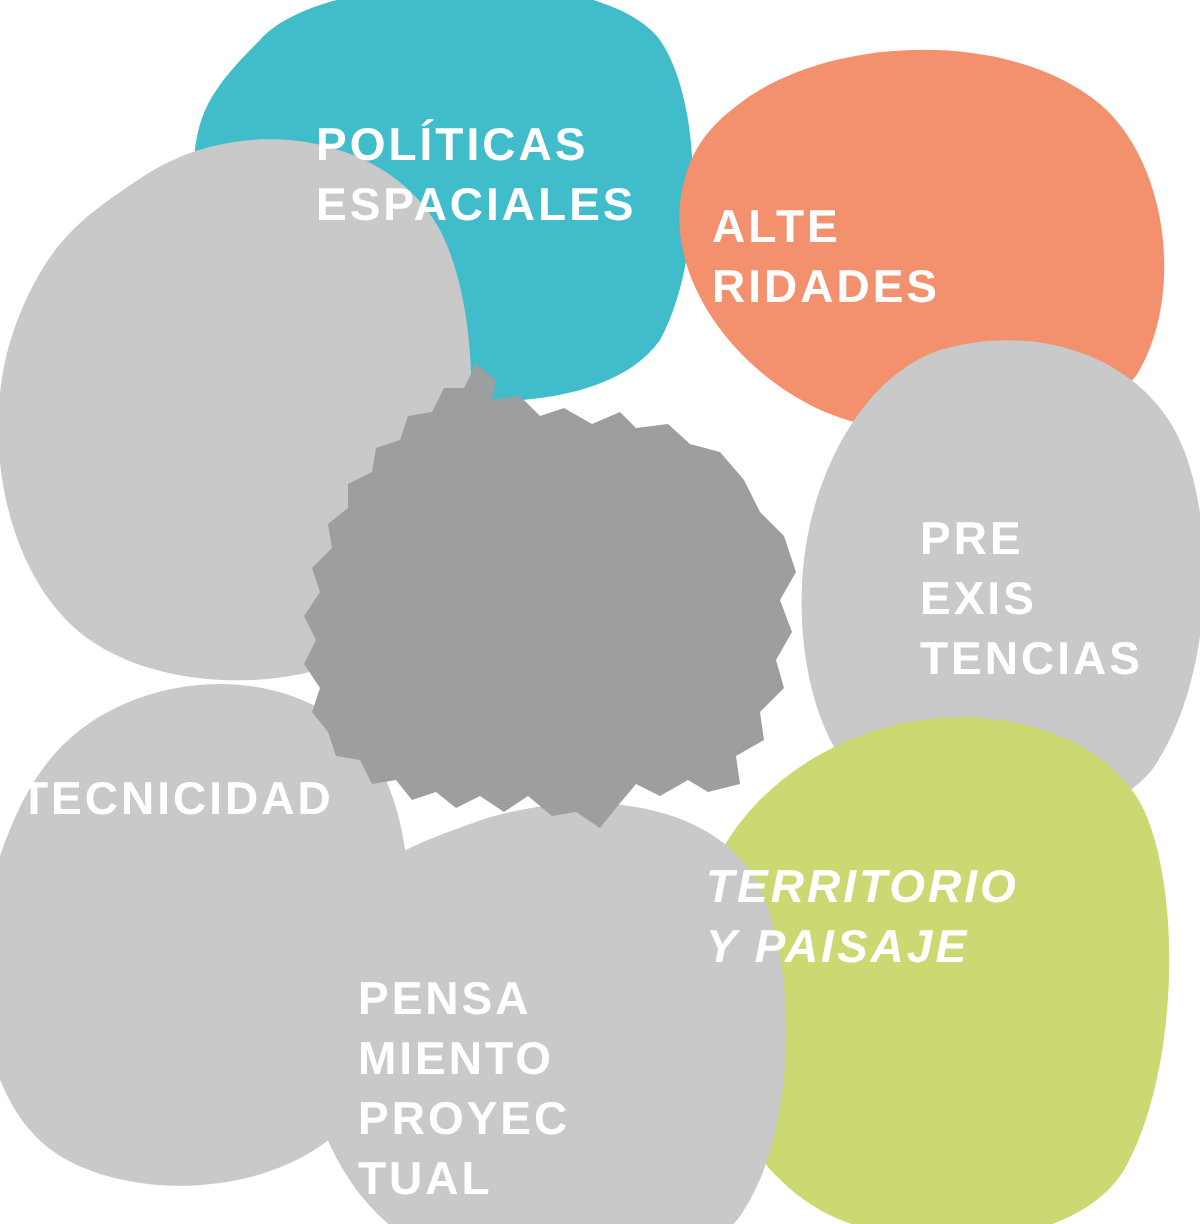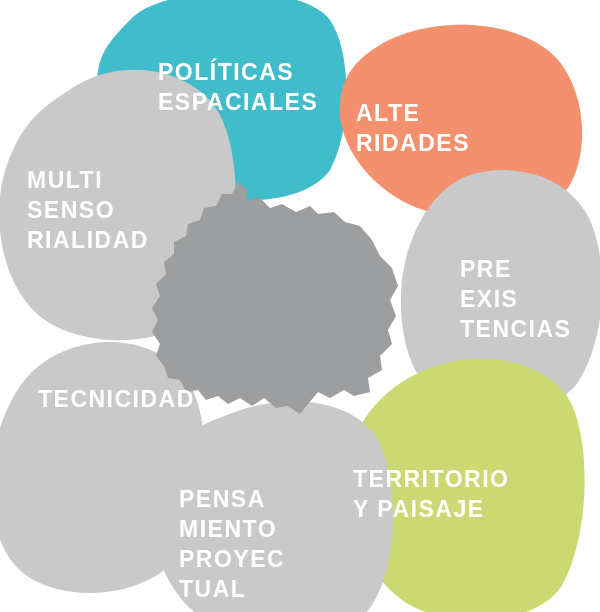--- a/index.html
+++ b/index.html
@@ -60,27 +60,24 @@
   <div class="petal-label" style="left:158px; top:57px;">POLÍTICAS
 ESPACIALES</div>
 
   <div class="petal-label" style="left:356px; top:98px;">ALTE
 RIDADES</div>
 
   <div class="petal-label" style="left:436px; top:254px;margin-left:24px;">PRE
 EXIS
 TENCIAS</div>
 
-  <div class="petal-label" style="left:353px; top:464px;">TERRITORIO
+  <div class="petal-label" style="left:353px; top:428px;font-style:italic;">TERRITORIO
 Y PAISAJE</div>
 
   <div class="petal-label" style="left:179px; top:484px;">PENSA
 MIENTO
 PROYEC
 TUAL</div>
 
-  <div class="petal-label" style="left:10px; top:384px;margin-left:28px;">TECNICIDAD</div>
+  <div class="petal-label" style="left:10px; top:384px;">TECNICIDAD</div>
 
-  <div class="petal-label" style="left:27px; top:165px;">MULTI
-SENSO
-RIALIDAD</div>
 
 </div>
 
 </body></html>

